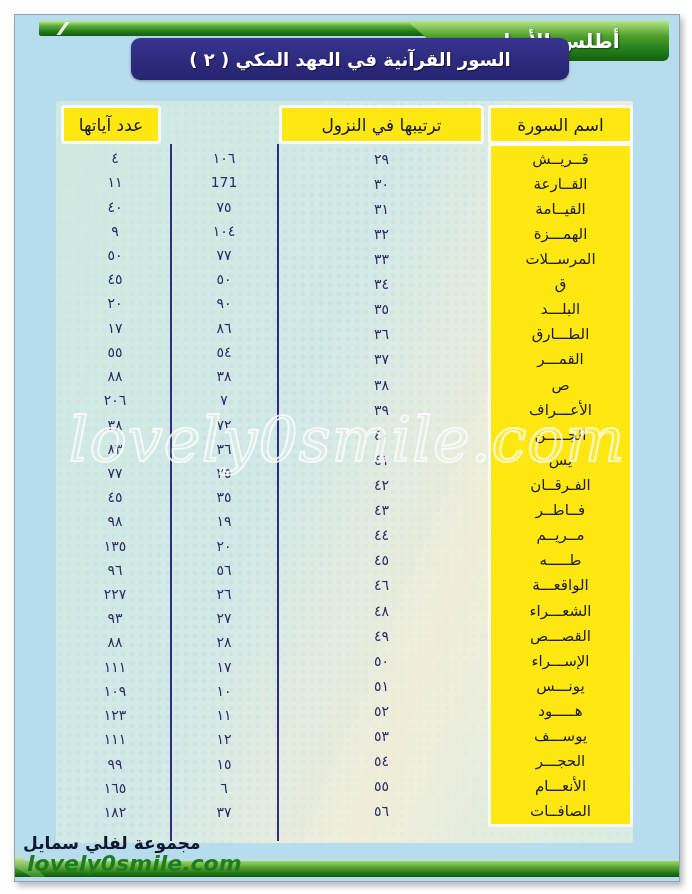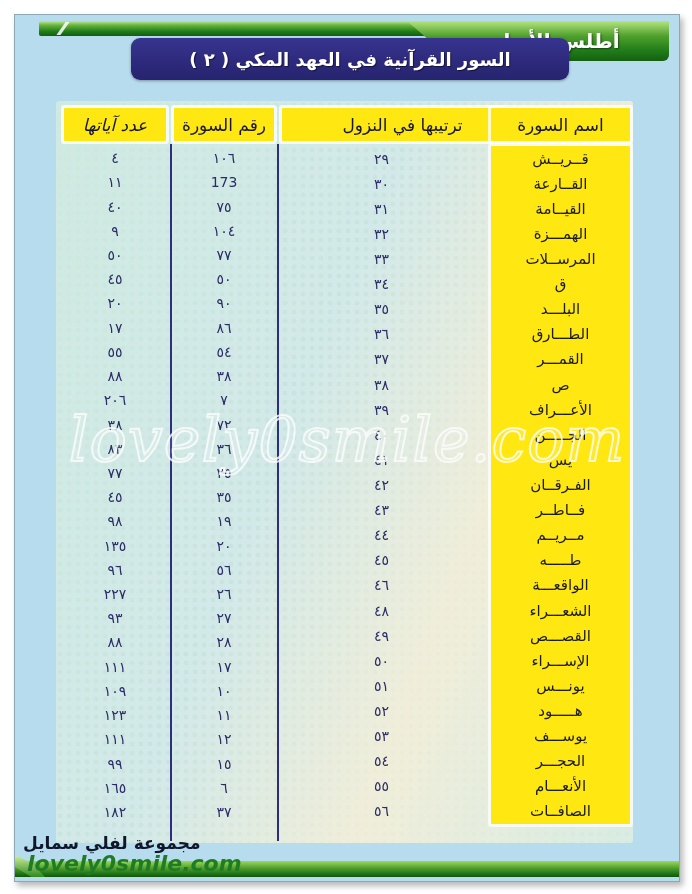--- a/index.html
+++ b/index.html
@@ -34,23 +34,23 @@
        linear-gradient(112deg,rgba(209,235,224,.92) 0%,rgba(234,244,229,.55) 42%,
                        rgba(248,240,215,.88) 68%,rgba(225,240,224,.8) 100%),
        radial-gradient(circle at 4px 4px,rgba(140,200,195,.55) 2.1px,rgba(255,255,255,0) 2.8px);
      background-size:auto,9px 9px;
      border-radius:3px;}
   
   .hdr{position:absolute;top:93px;height:33px;background:#ffe712;
        display:flex;align-items:center;justify-content:center;
        box-shadow:0 0 0 3px rgba(255,255,255,.75);border-radius:1px;}
   .hdr span{direction:rtl;color:#17172e;font-size:17px;}
-  .hdr-verses{left:49px;width:102px;font-style:italic;}
+  .hdr-verses{left:49px;width:94px;}
   .hdr-number{left:159px;width:100px;}
-  .hdr-revelation{left:267px;width:199px;padding-left:21px;}
+  .hdr-revelation{left:267px;width:199px;}
   .hdr-name{left:476px;width:139px;}
   
   .names-col{position:absolute;left:476px;top:131px;width:139px;height:678px;
              background:#ffe712;box-shadow:0 0 0 3px rgba(255,255,255,.7);
              display:flex;flex-direction:column;border-radius:1px;}
   
   .num-col{position:absolute;top:131px;height:678px;display:flex;flex-direction:column;}
   .col-verses{left:49px;width:102px;}
   .col-number{left:159px;width:100px;}
   .col-revelation{left:267px;width:199px;}
@@ -94,23 +94,20 @@
     </div>
 
     <div class="title-bar">
       <span>السور القرآنية في العهد المكي ( ٢ )</span>
     </div>
 
     <div class="body-texture"></div>
 
     <div class="hdr hdr-verses">
       <span>عدد آياتها</span>
-    </div>
-    <div class="hdr hdr-number">
-      <span>رقم السورة</span>
     </div>
     <div class="hdr hdr-revelation">
       <span>ترتيبها في النزول</span>
     </div>
     <div class="hdr hdr-name">
       <span>اسم السورة</span>
     </div>
 
     <div class="vline vline-1"></div>
     <div class="vline vline-2"></div>
@@ -168,21 +165,21 @@
         <div class="cell cell-num">٥٠</div>
         <div class="cell cell-num">٥١</div>
         <div class="cell cell-num">٥٢</div>
         <div class="cell cell-num">٥٣</div>
         <div class="cell cell-num">٥٤</div>
         <div class="cell cell-num">٥٥</div>
         <div class="cell cell-num">٥٦</div>
       </div>
     <div class="num-col col-number">
         <div class="cell cell-num">١٠٦</div>
-        <div class="cell cell-num">173</div>
+        <div class="cell cell-num">171</div>
         <div class="cell cell-num">٧٥</div>
         <div class="cell cell-num">١٠٤</div>
         <div class="cell cell-num">٧٧</div>
         <div class="cell cell-num">٥٠</div>
         <div class="cell cell-num">٩٠</div>
         <div class="cell cell-num">٨٦</div>
         <div class="cell cell-num">٥٤</div>
         <div class="cell cell-num">٣٨</div>
         <div class="cell cell-num">٧</div>
         <div class="cell cell-num">٧٢</div>

